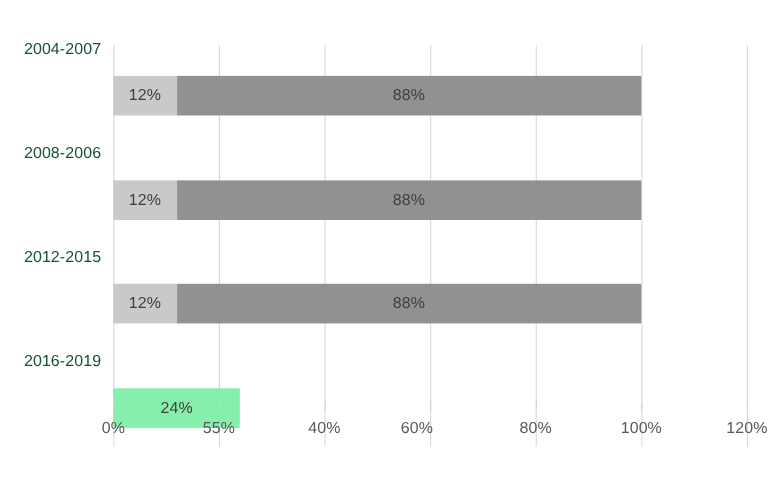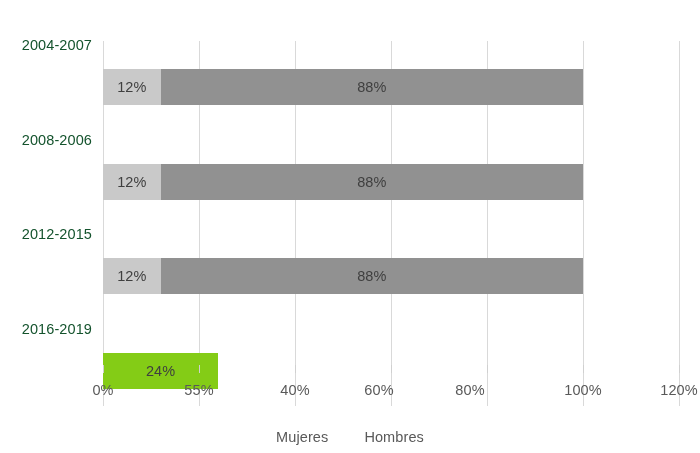--- a/index.html
+++ b/index.html
@@ -153,21 +153,21 @@
         </div>
         <div class="bar-band" style="top: 217px; height: 36px;">
           <div class="bar-seg mujeres" style="width: 57.6px; background: rgb(201, 201, 201);">
             <span class="bar-label">12%</span>
           </div>
           <div class="bar-seg hombres" style="width: 422.4px; background: rgb(145, 145, 145);">
             <span class="bar-label">88%</span>
           </div>
         </div>
         <div class="bar-band" style="top: 311.5px; height: 36px;">
-          <div class="bar-seg mujeres" style="width: 115.2px; background: #84cc16;">
+          <div class="bar-seg mujeres" style="width: 115.2px; background: #86efac;">
             <span class="bar-label">24%</span>
           </div>
         </div>
       </div>
   </div>
 
   <div id="cat-labels">
       <div class="cat-label" style="top: 37px;">2004-2007</div>
       <div class="cat-label" style="top: 131.5px;">2008-2006</div>
       <div class="cat-label" style="top: 226px;">2012-2015</div>
@@ -177,29 +177,21 @@
   <div id="x-axis">
       <div class="tick-mark" style="left: 103px;"></div>
       <div class="tick-label" style="left: 103px;">0%</div>
       <div class="tick-mark" style="left: 199px;"></div>
       <div class="tick-label" style="left: 199px;">55%</div>
       <div class="tick-mark" style="left: 295px;"></div>
       <div class="tick-label" style="left: 295px;">40%</div>
       <div class="tick-mark" style="left: 391px;"></div>
       <div class="tick-label" style="left: 379px;">60%</div>
       <div class="tick-mark" style="left: 487px;"></div>
-      <div class="tick-label" style="left: 470px;">80%</div>
+      <div class="tick-label" style="left: 487px;">80%</div>
       <div class="tick-mark" style="left: 583px;"></div>
       <div class="tick-label" style="left: 583px;">100%</div>
       <div class="tick-mark" style="left: 679px;"></div>
       <div class="tick-label" style="left: 679px;">120%</div>
     </div>
 
-  <div class="legend" id="legend">
-      <div class="legend-item">
-        <span class="legend-text">Mujeres</span>
-      </div>
-      <div class="legend-item">
-        <span class="legend-text">Hombres</span>
-      </div>
-    </div>
 
 </div>
 
 </body></html>

